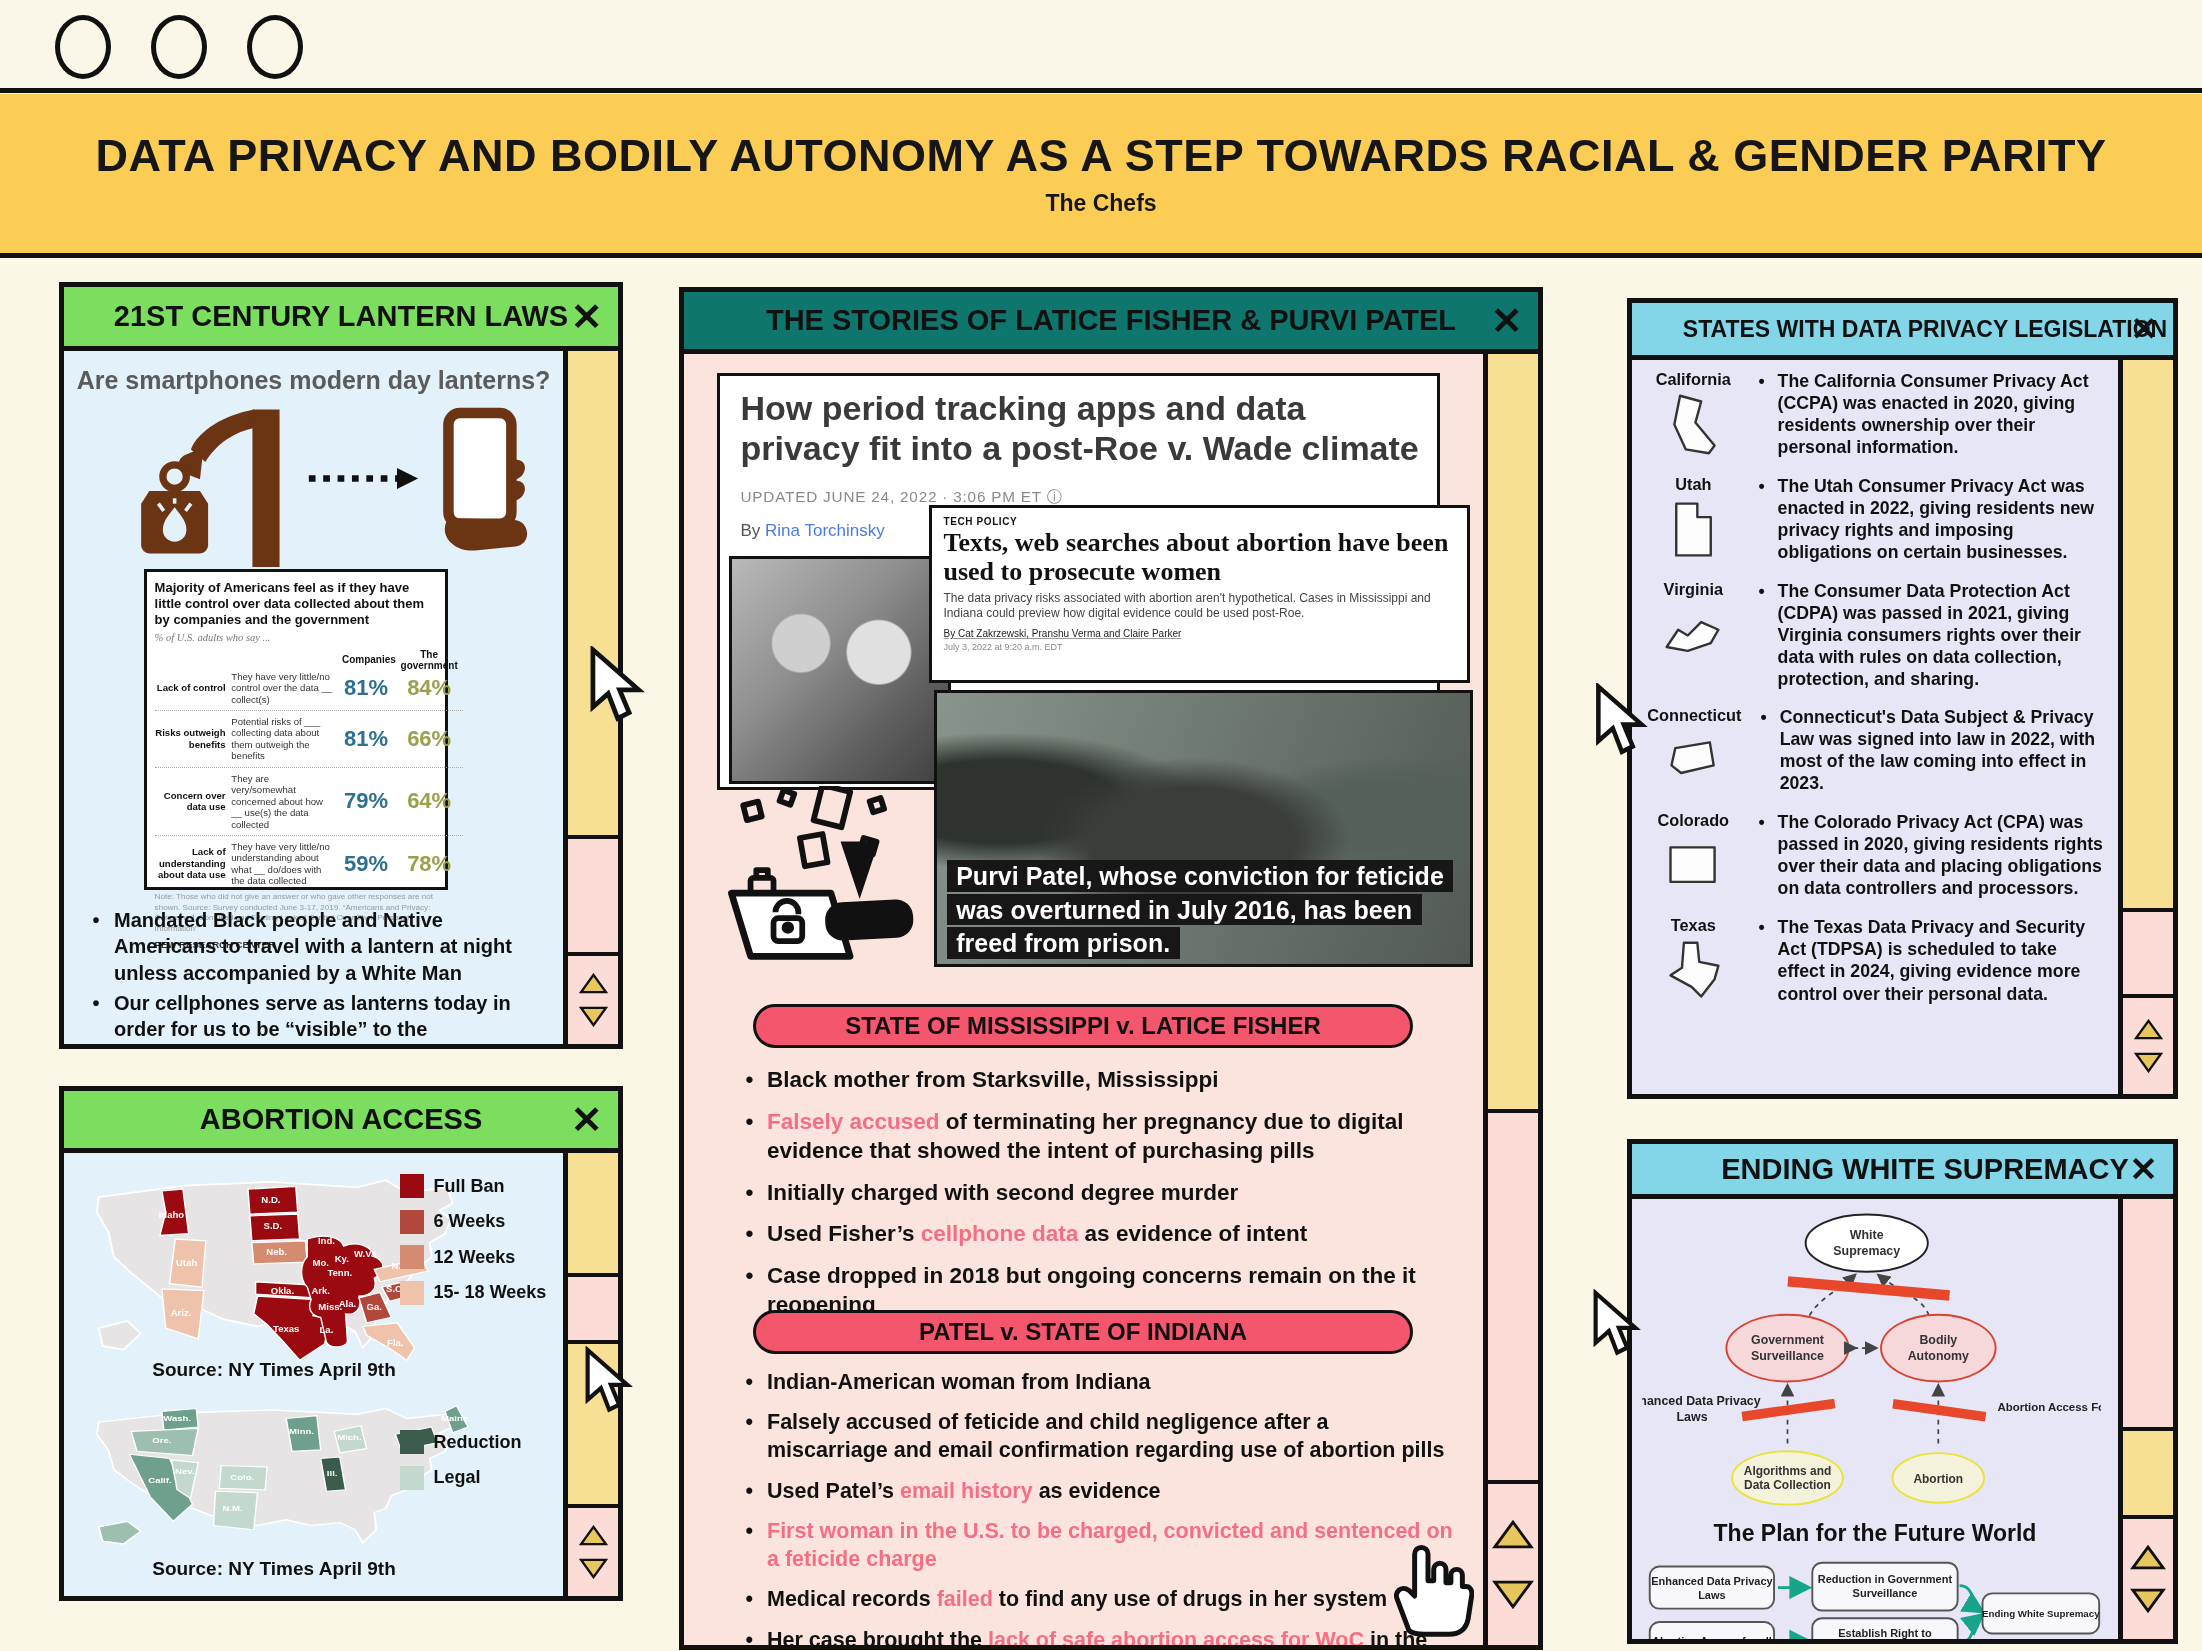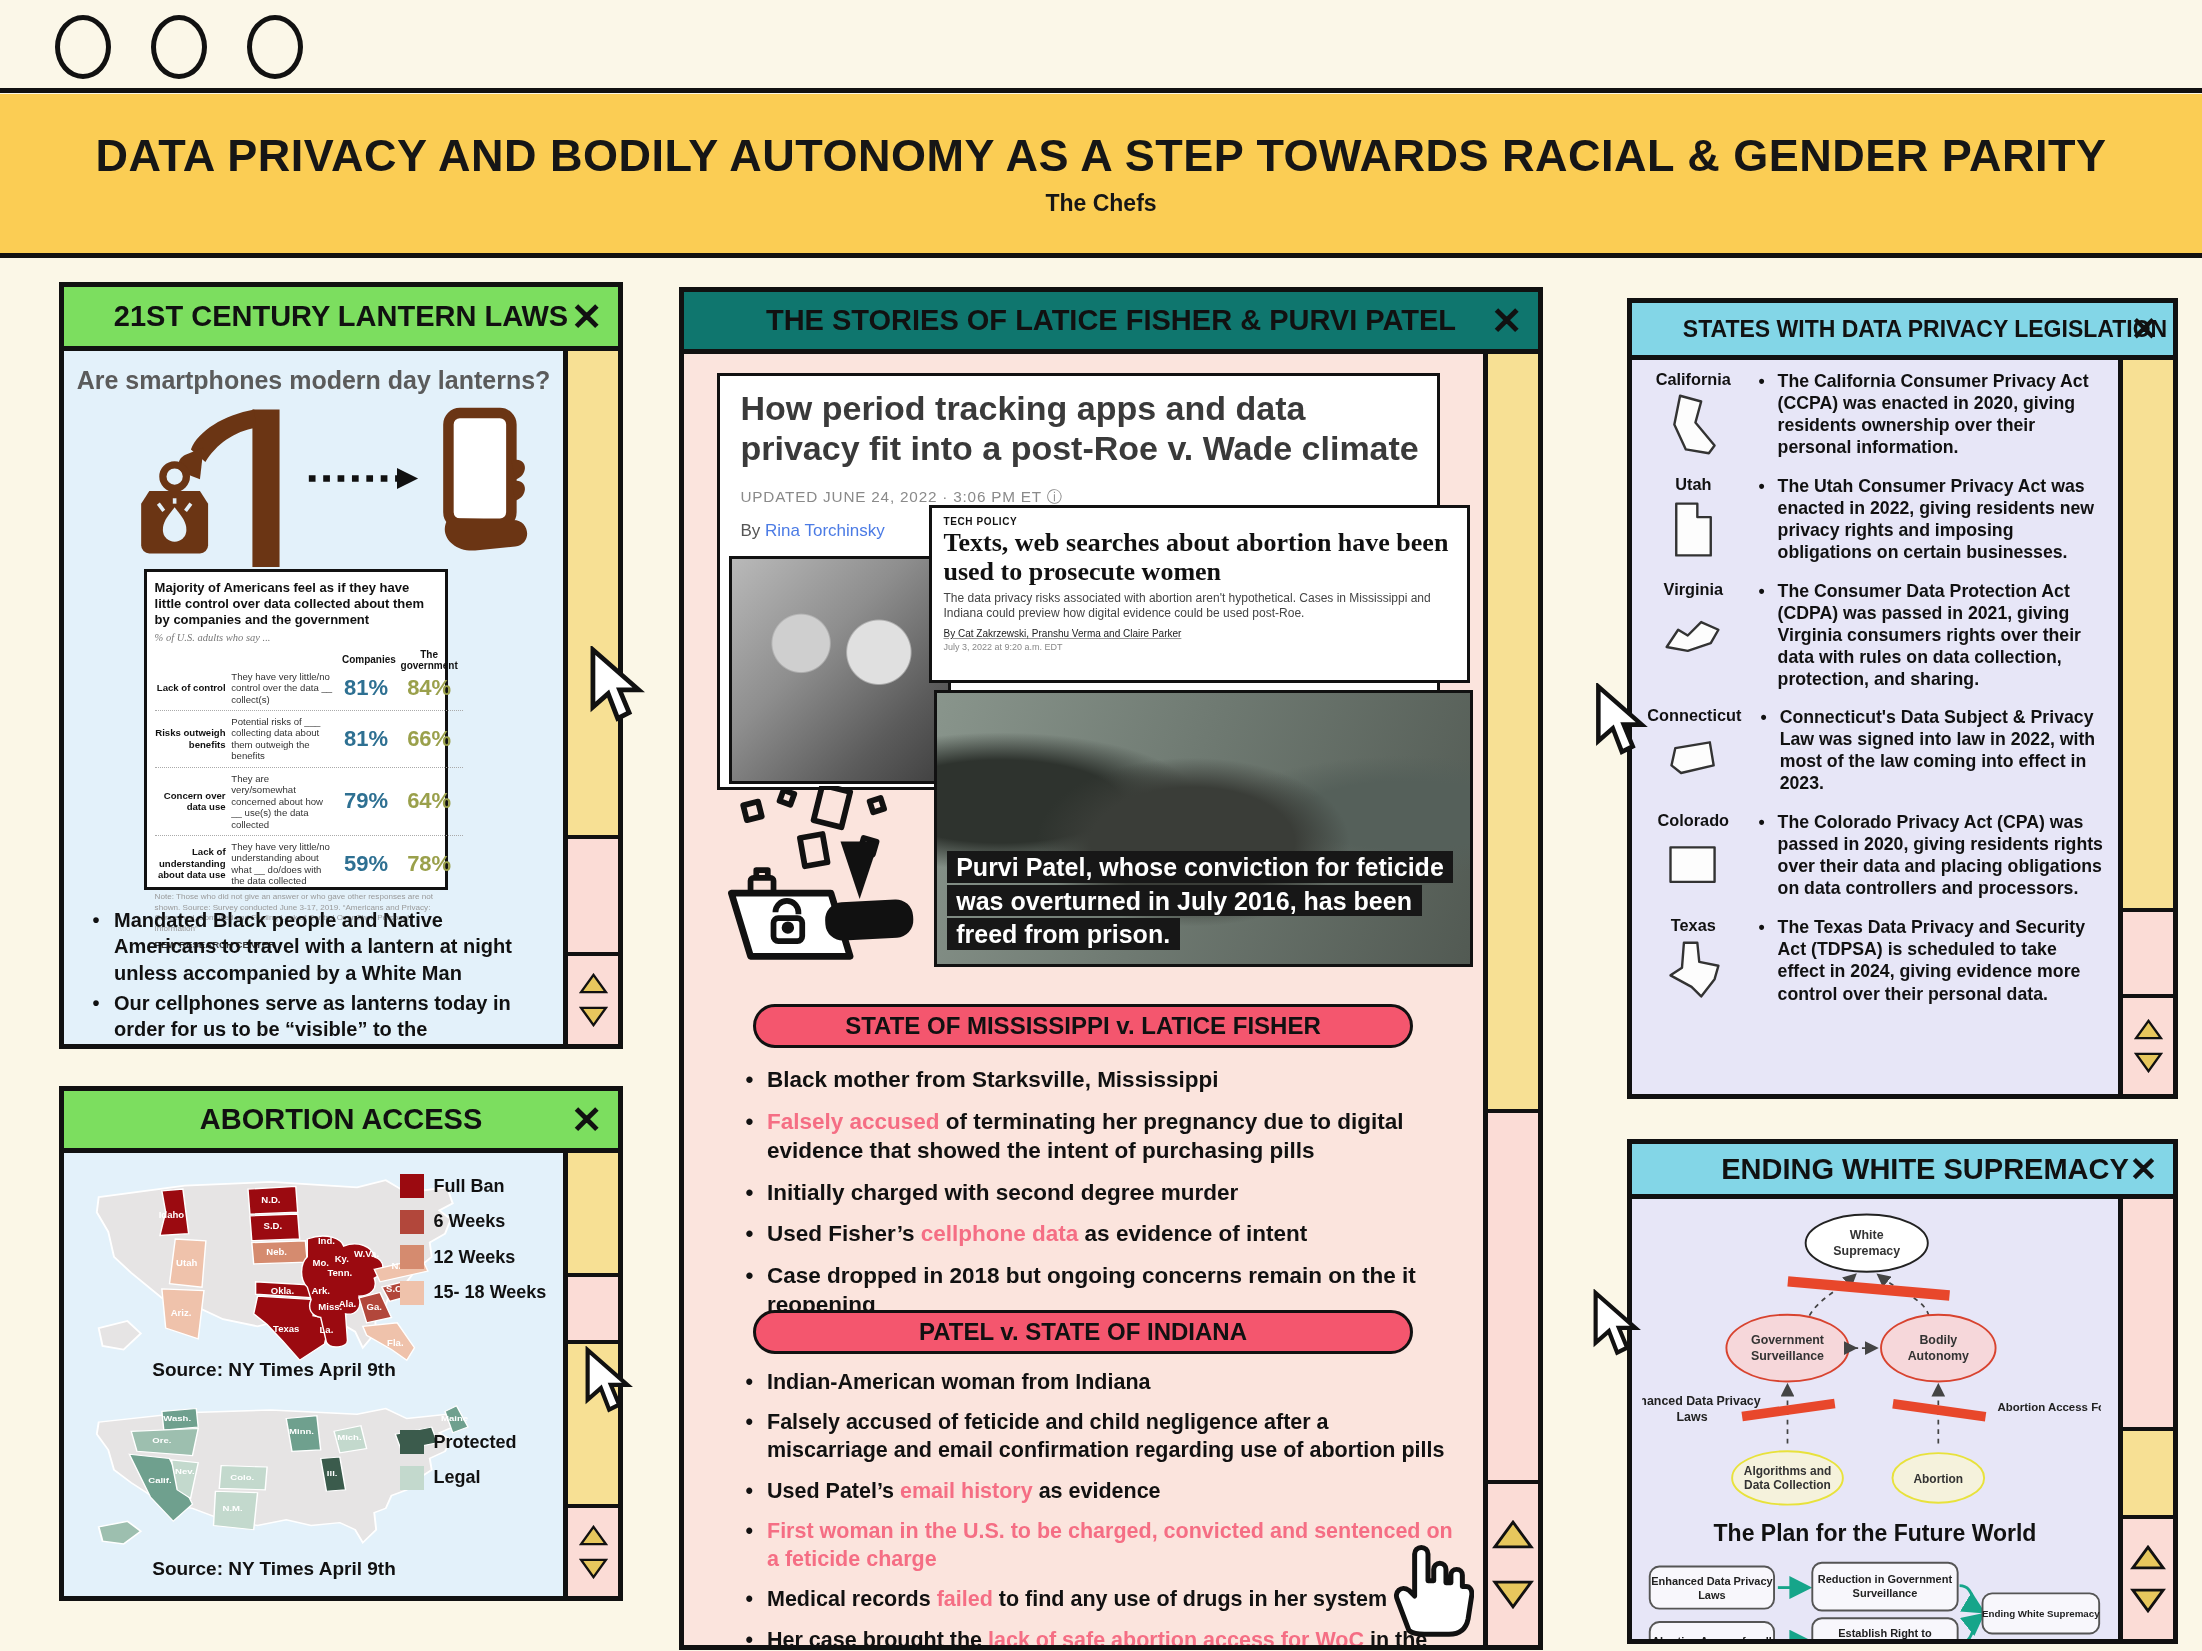--- a/index.html
+++ b/index.html
@@ -67,21 +67,21 @@
   .wapo-headline{font-family:"Liberation Serif",serif;font-size:26px;font-weight:700;line-height:1.08;color:#111;margin-top:2.9px;}
   .wapo-dek{font-size:12px;color:#444;line-height:1.25;margin-top:5.7px;}
   .wapo-byline{font-size:10px;color:#222;margin-top:6.7px;text-decoration:underline;text-decoration-color:#999;}
   .wapo-date{font-size:9px;color:#888;margin-top:2.9px;}
   .patel-photo{position:absolute;left:250px;top:336px;width:539px;height:277px;border:3.8px solid #111;box-sizing:border-box;
     background:
       radial-gradient(ellipse at 48% 55%, #3a3d38 0 26%, transparent 40%),
       radial-gradient(ellipse at 12% 40%, #2e332e 0 18%, transparent 30%),
       radial-gradient(ellipse at 88% 45%, #55605a 0 16%, transparent 28%),
       linear-gradient(110deg,#89958c 0%,#6f7a72 45%,#525a53 100%);}
-  .patel-caption{position:absolute;left:9.6px;bottom:12px;width:94%;font-size:25px;font-weight:700;color:#fff;line-height:1.35;}
+  .patel-caption{position:absolute;left:9.6px;bottom:3px;width:94%;font-size:25px;font-weight:700;color:#fff;line-height:1.35;}
   .patel-caption span{background:#171717;padding:1.9px 9.6px;-webkit-box-decoration-break:clone;box-decoration-break:clone;}
   .pill{position:absolute;left:69px;width:660px;height:44px;background:#F4566E;border:3.8px solid #111;border-radius:27px;display:flex;align-items:center;justify-content:center;font-size:24px;font-weight:700;box-sizing:border-box;}
   .story-bullets{position:absolute;left:54px;width:717px;font-size:22.5px;line-height:1.3;}
   .story-bullets li{margin-bottom:12.4px;}
   .hl{color:#F56E84;}
   
   .cyan-bar{background:#83D6E7;padding-left:45px;}
   .lav-body{background:#E7E6F7;}
   .state-row{display:flex;gap:15.3px;padding:9.6px 13.4px 5.7px 15.3px;}
   .state-col{flex:0 0 92px;display:flex;flex-direction:column;align-items:center;}
@@ -295,21 +295,21 @@
             <text x="242" y="62">Minn.</text>
             <text x="274" y="120">Ill.</text>
             <text x="292" y="70">Mich.</text>
             <text x="360" y="70">N.Y.</text>
             <text x="402" y="44">Maine</text>
           </g>
       </svg>
       <div class="legendbox" style="left:336px;top:277px;">
           <div class="legend-row">
             <span class="swatch" style="background: rgb(59, 91, 76);"></span>
-            <span>Protected</span>
+            <span>Reduction</span>
           </div>
           <div class="legend-row">
             <span class="swatch" style="background: rgb(195, 217, 205);"></span>
             <span>Legal</span>
           </div>
         </div>
       <div class="mapsource" style="left:19px;top:405px;width:382px;">Source: NY Times April 9th</div>
     </div>
     <div class="scrollstrip">
       <div class="seg seg-y" style="height:120px;"></div>

